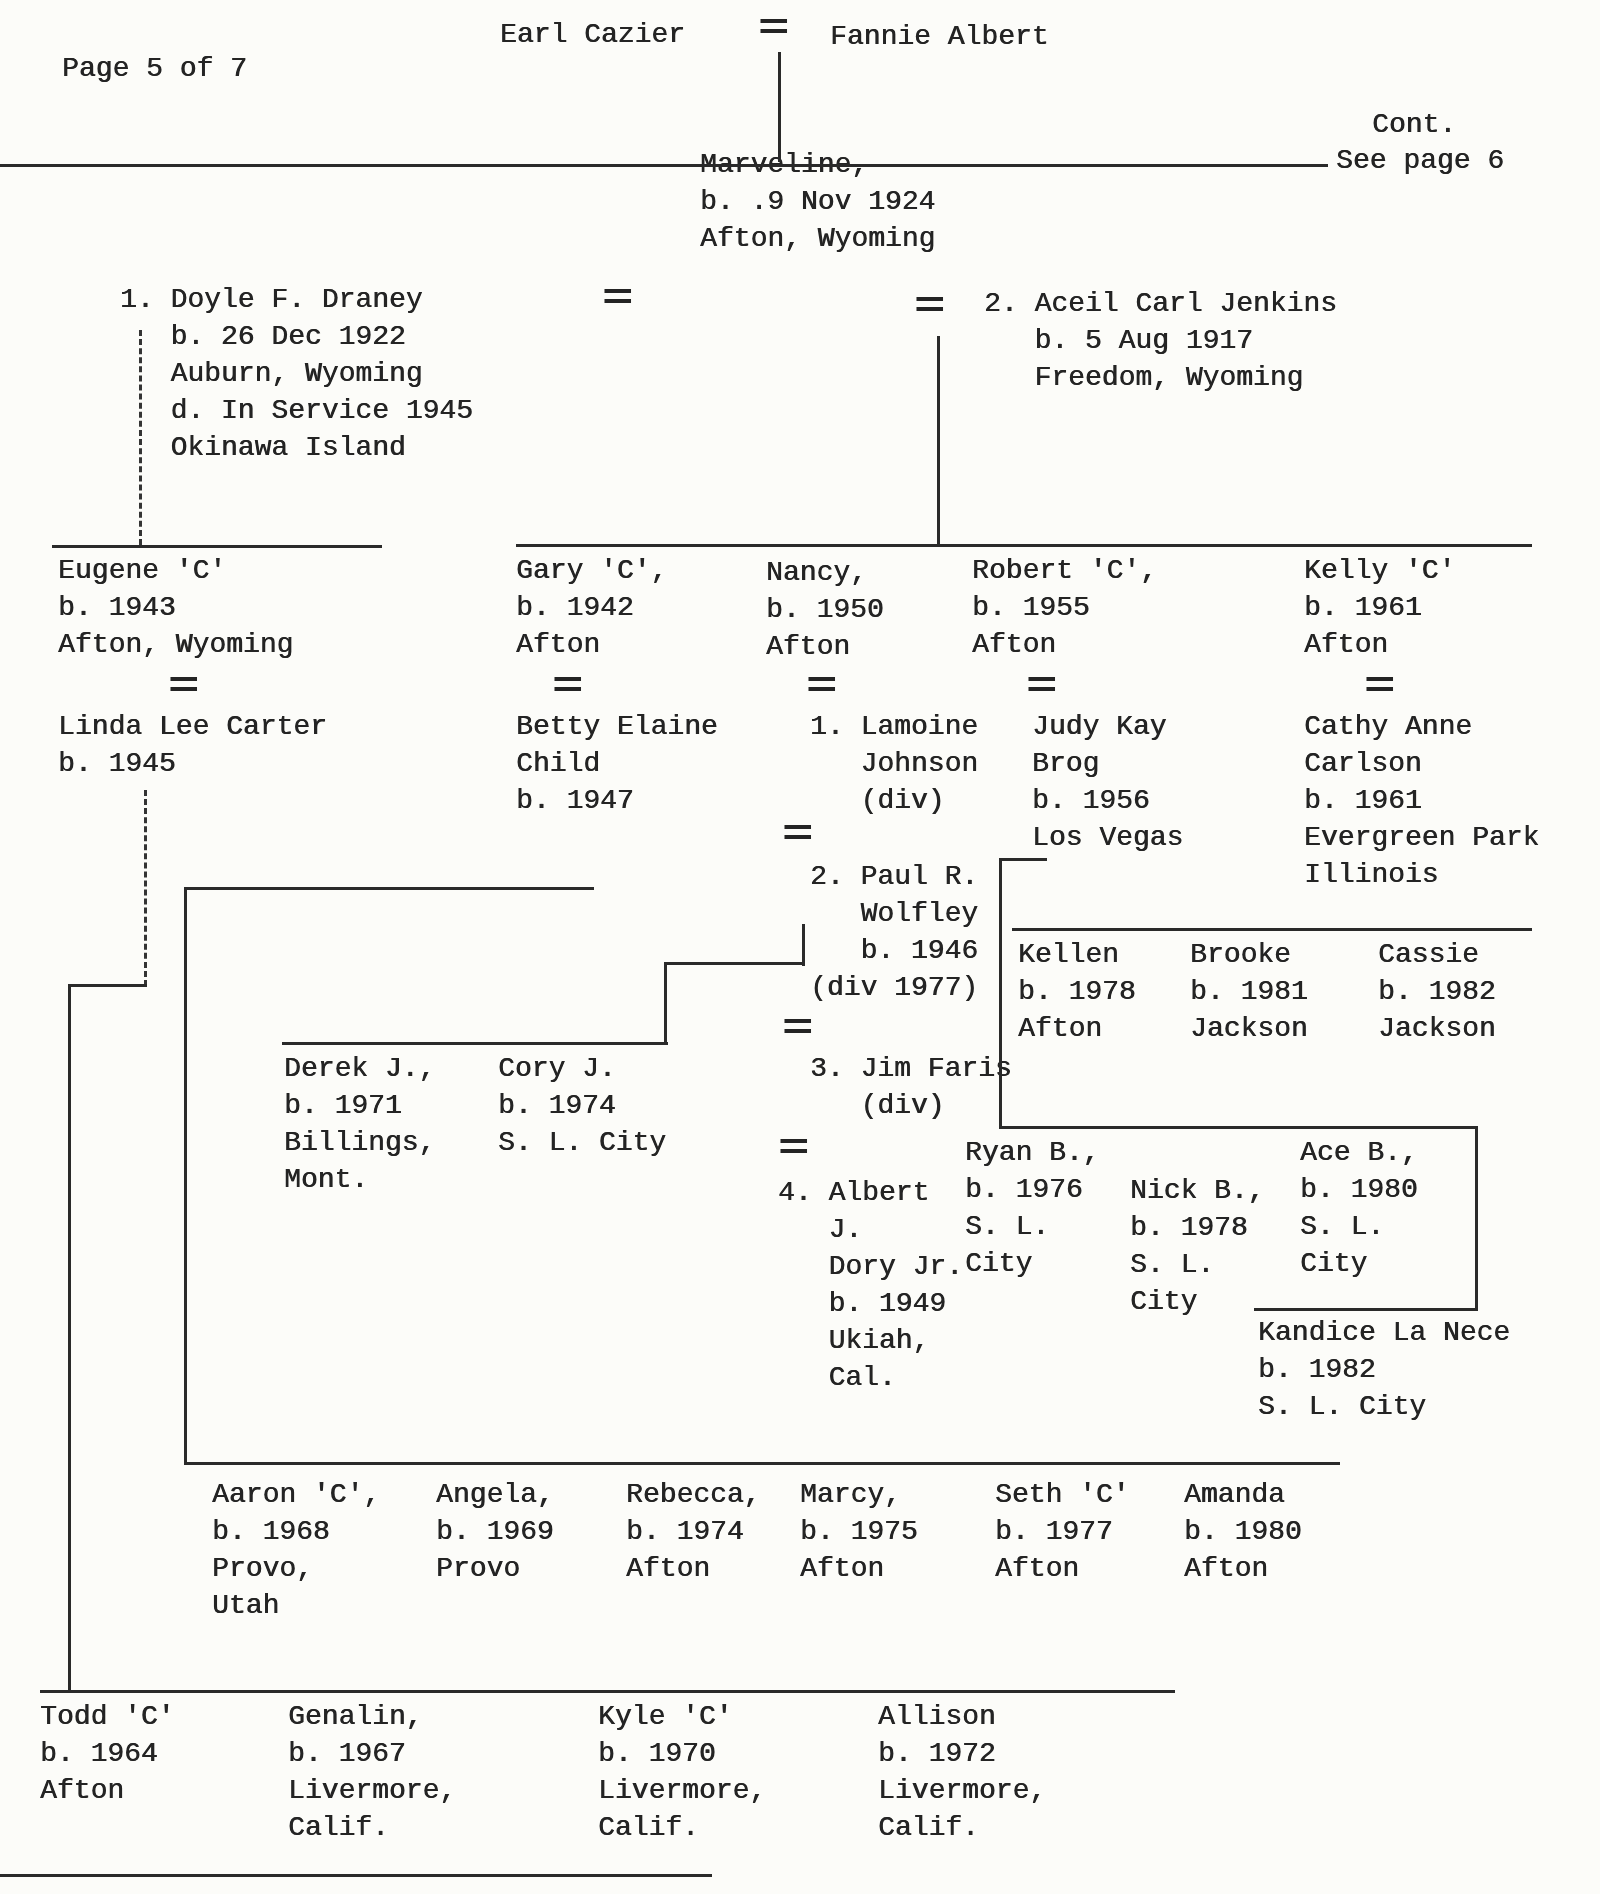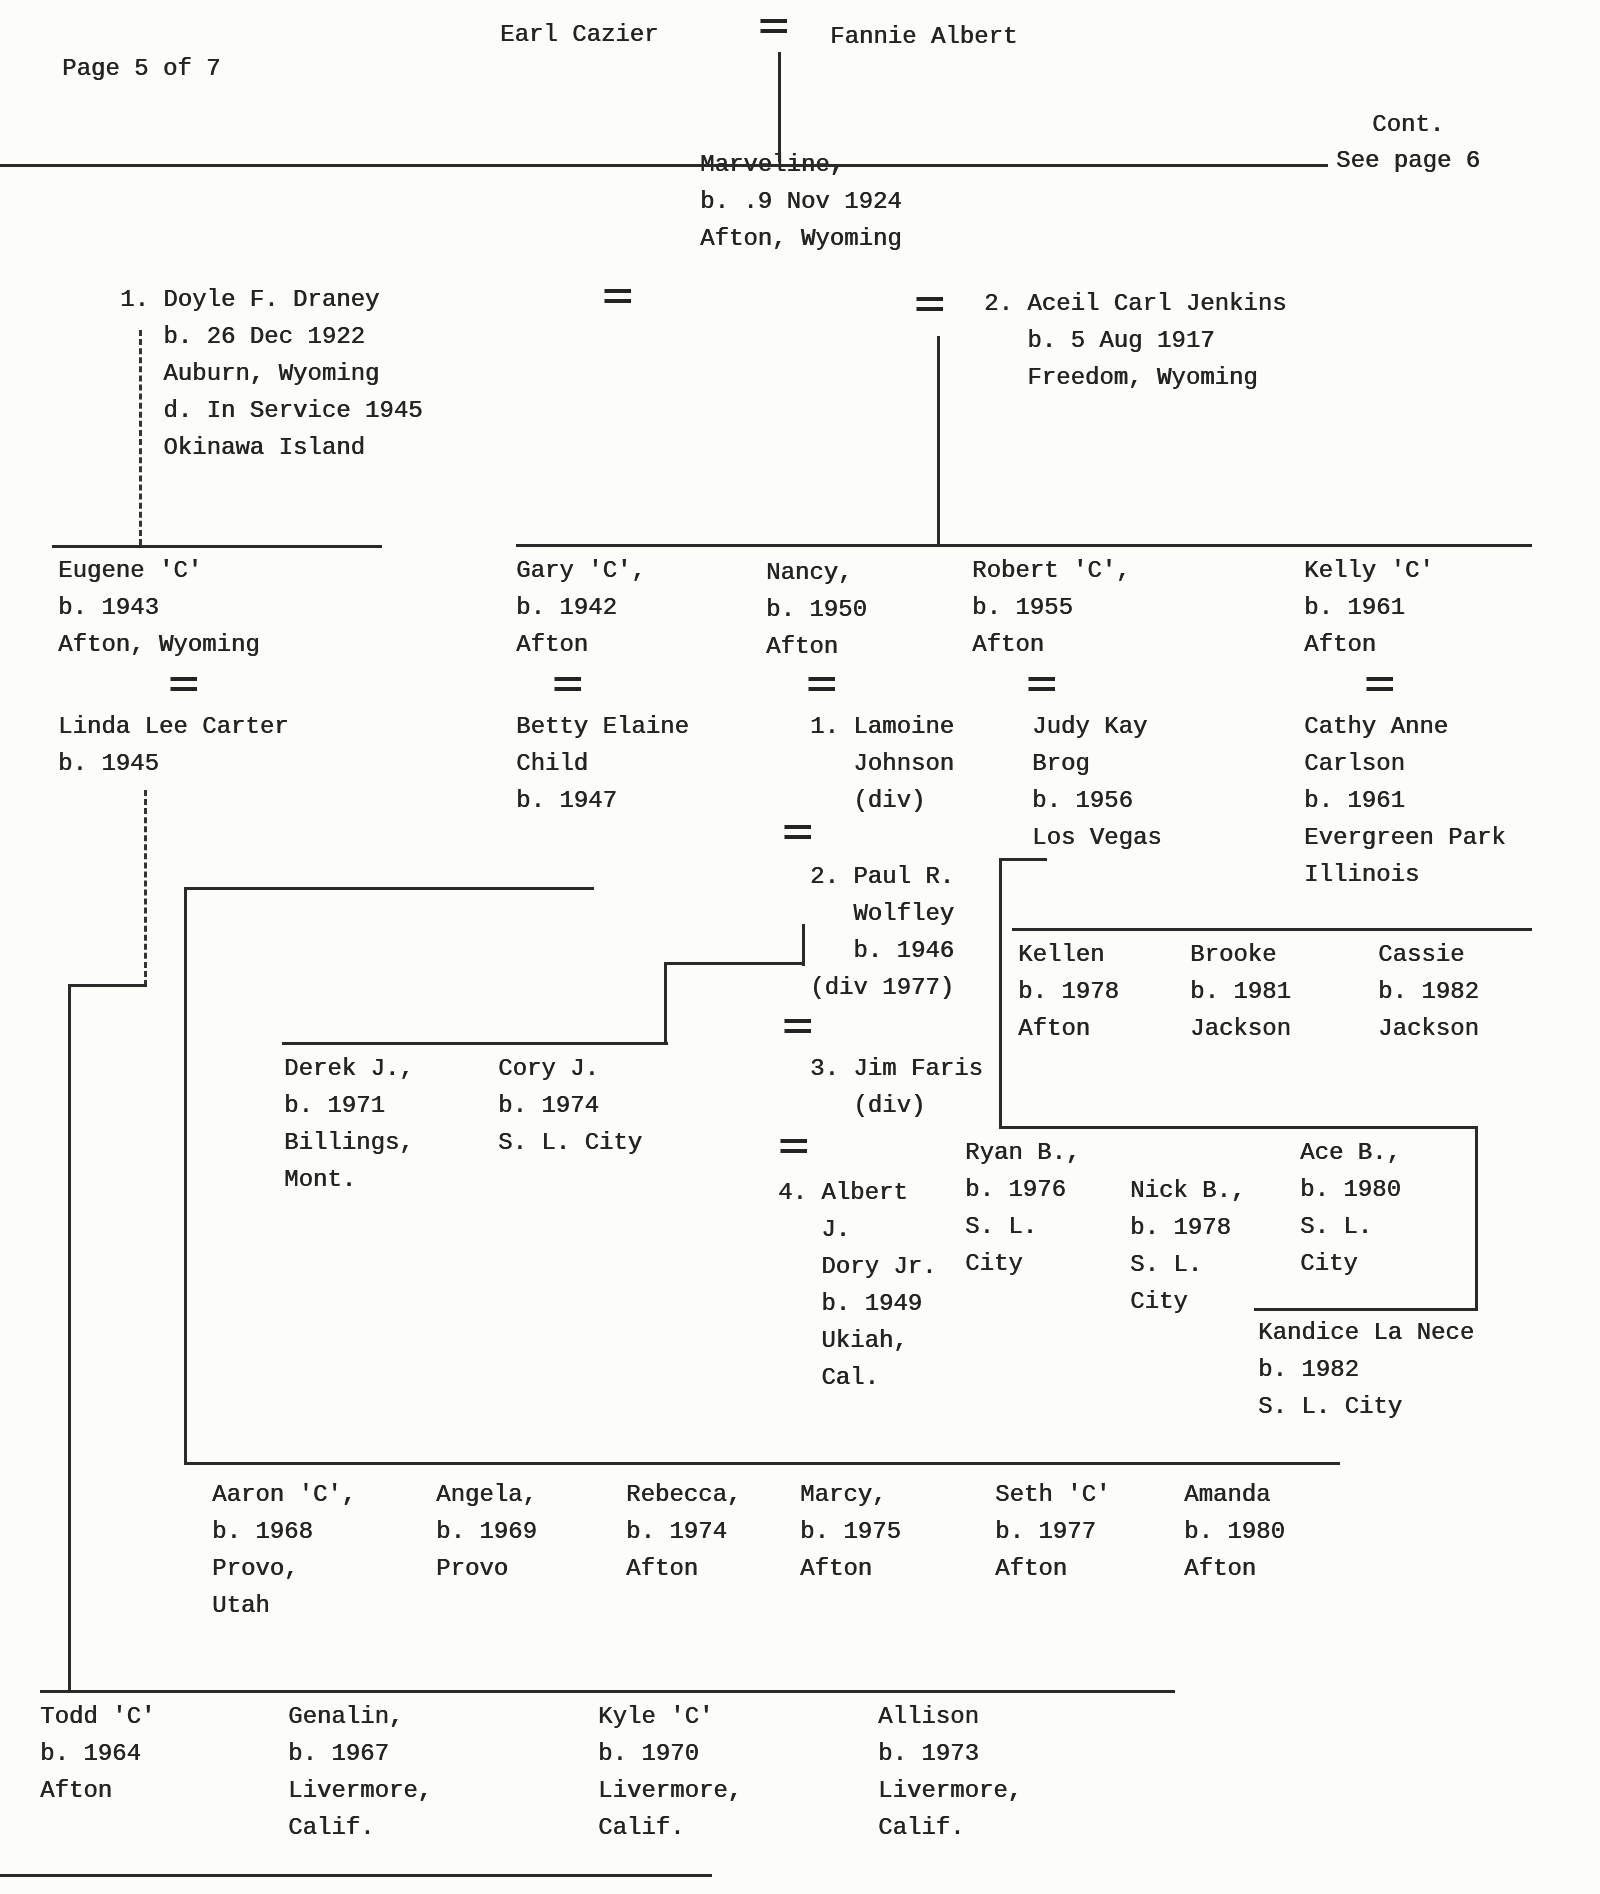--- a/index.html
+++ b/index.html
@@ -9,21 +9,21 @@
     width: 1600px;
     height: 1894px;
     margin: 0 auto;
     background: #fcfcf9;
     font-family: "Liberation Mono", "DejaVu Sans Mono", monospace;
     color: #242424;
     overflow: hidden;
   }
   .tb {
     position: absolute;
-    font-size: 24px;
+    font-size: 28px;
     line-height: 37px;
     white-space: pre;
     text-shadow: 0.6px 0 0 currentColor;
   }
   .eq {
     position: absolute;
     font-size: 36px;
     font-weight: bold;
     line-height: 40px;
     transform: scaleX(1.4);
@@ -175,21 +175,21 @@
 Afton</div>
   <div class="tb" style="left:288px; top:1698px;">Genalin,
 b. 1967
 Livermore,
 Calif.</div>
   <div class="tb" style="left:598px; top:1698px;">Kyle 'C'
 b. 1970
 Livermore,
 Calif.</div>
   <div class="tb" style="left:878px; top:1698px;">Allison
-b. 1973
+b. 1972
 Livermore,
 Calif.</div>
 
   <div class="hl" style="left:0px; top:164px; width:1328px;"></div>
   <div class="vl" style="left:778px; top:52px; height:110px;"></div>
   <div class="vdash" style="left:139px; top:330px; height:215px;"></div>
   <div class="vl" style="left:937px; top:336px; height:209px;"></div>
   <div class="hl" style="left:52px; top:545px; width:330px;"></div>
   <div class="hl" style="left:516px; top:544px; width:1016px;"></div>
 

